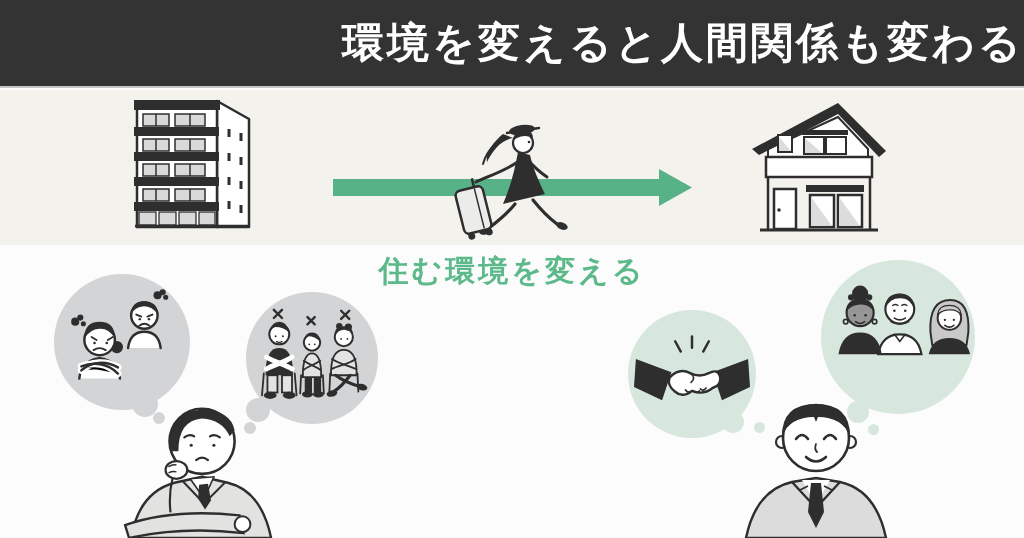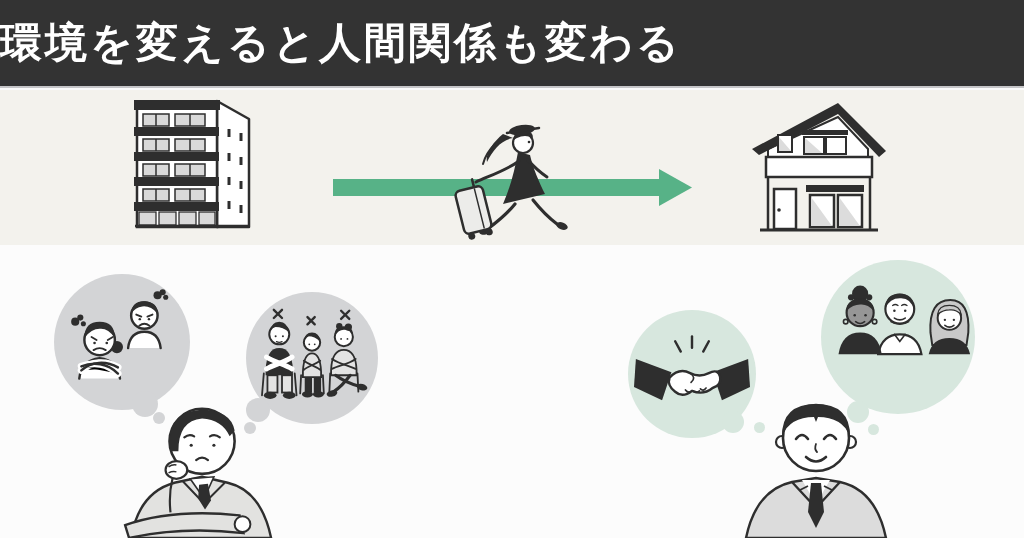--- a/index.html
+++ b/index.html
@@ -8,21 +8,21 @@
     --accent-green:#57b287; --caption-green:#5bb98a;
     --bubble-gray:#d3d4d6; --bubble-mint:#d7e7de;
     --ink:#2e2e2e;
   }
   *{box-sizing:border-box;margin:0;padding:0;}
   body{font-family:"Liberation Sans","DejaVu Sans",sans-serif;background:#fff;}
   .stage{position:relative;width:1024px;height:538px;background:var(--page-bg);overflow:hidden;}
 
   .header{position:absolute;left:0;top:0;width:1024px;height:88px;
     background:var(--header-bg);border-bottom:2px solid #c6c6c8;
-    display:flex;align-items:center;justify-content:flex-start;}
+    display:flex;align-items:center;justify-content:flex-end;}
   .header h1{color:var(--header-text);font-size:42px;font-weight:bold;letter-spacing:3px;white-space:nowrap;}
 
   .band{position:absolute;left:0;top:90px;width:1024px;height:155px;background:var(--band-bg);}
 
   .abs{position:absolute;}
   .caption{position:absolute;left:0;top:251px;width:1024px;text-align:center;
     font-size:30px;font-weight:bold;letter-spacing:3px;color:var(--caption-green);}
 
   .bubble{position:absolute;border-radius:50%;display:flex;align-items:center;justify-content:center;}
   .bubble.gray{background:var(--bubble-gray);}
@@ -140,20 +140,21 @@
     <rect x="26" y="92" width="22" height="40" fill="#ffffff" stroke="#2e2e2e" stroke-width="2.5"></rect>
     <circle cx="31" cy="113" r="1.8" fill="#2e2e2e"></circle>
     <rect x="58" y="88" width="58" height="7" fill="#2e2e2e"></rect>
     <rect x="62" y="98" width="24" height="32" fill="#ffffff" stroke="#2e2e2e" stroke-width="2.5"></rect>
     <rect x="90" y="98" width="24" height="32" fill="#ffffff" stroke="#2e2e2e" stroke-width="2.5"></rect>
     <polygon points="63,100 84,129 63,129" fill="#dcdcdc"></polygon>
     <polygon points="91,100 112,129 91,129" fill="#dcdcdc"></polygon>
     <line x1="12" y1="133" x2="130" y2="133" stroke="#2e2e2e" stroke-width="3"></line>
   </svg>
 
+  <div class="caption">住む環境を変える</div>
 
   <div class="bubble gray" style="left:54px;top:274px;width:136px;height:136px;">
     <svg width="122" height="114" viewBox="0 0 120 112">
       <g stroke-linecap="round">
         <g fill="#2e2e2e">
           <circle cx="95" cy="10" r="4"></circle>
             <circle cx="100" cy="7" r="3"></circle>
             <circle cx="103" cy="12" r="2.5"></circle>
         </g>
         <circle cx="82" cy="30" r="13" fill="#fff" stroke="#2e2e2e" stroke-width="2.4"></circle>

